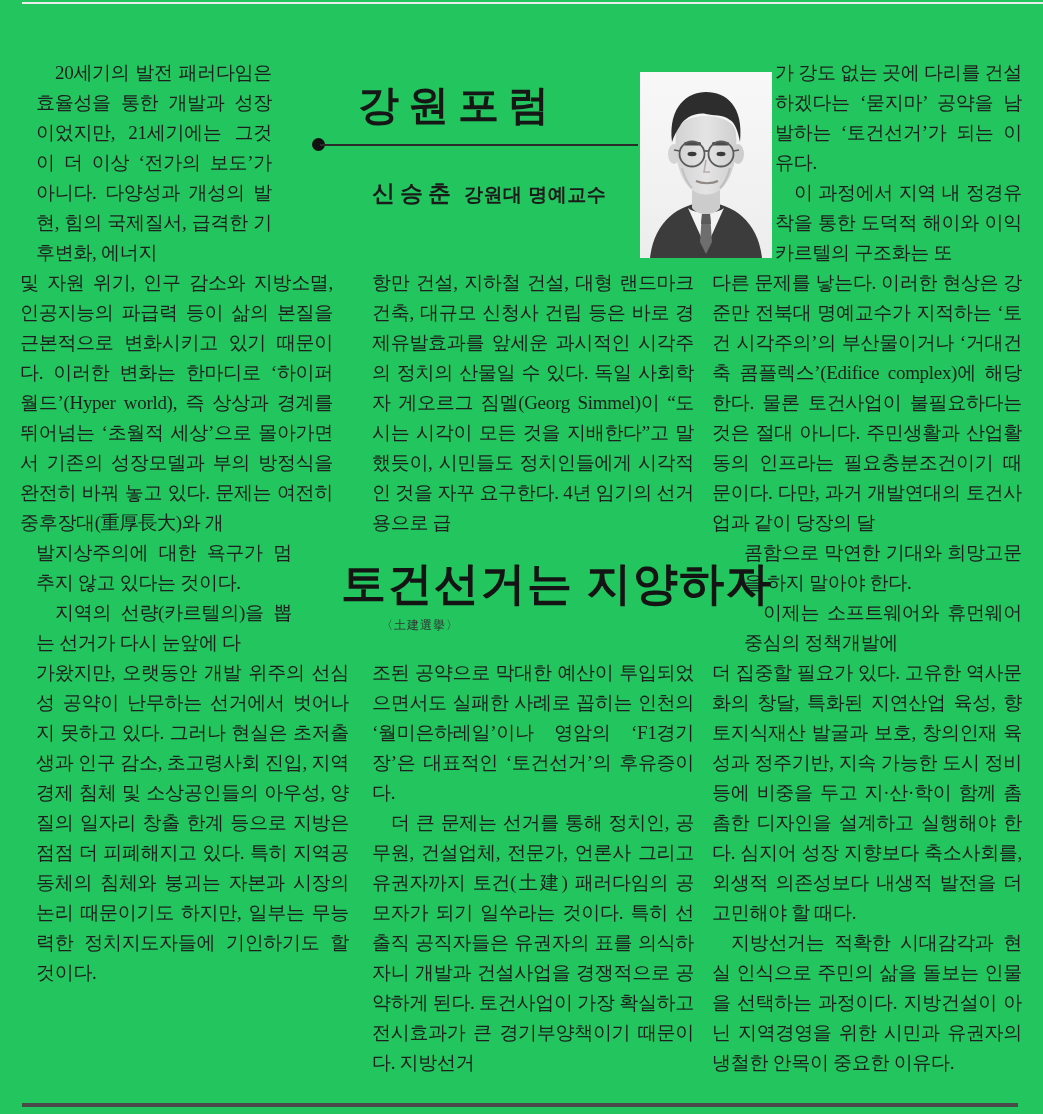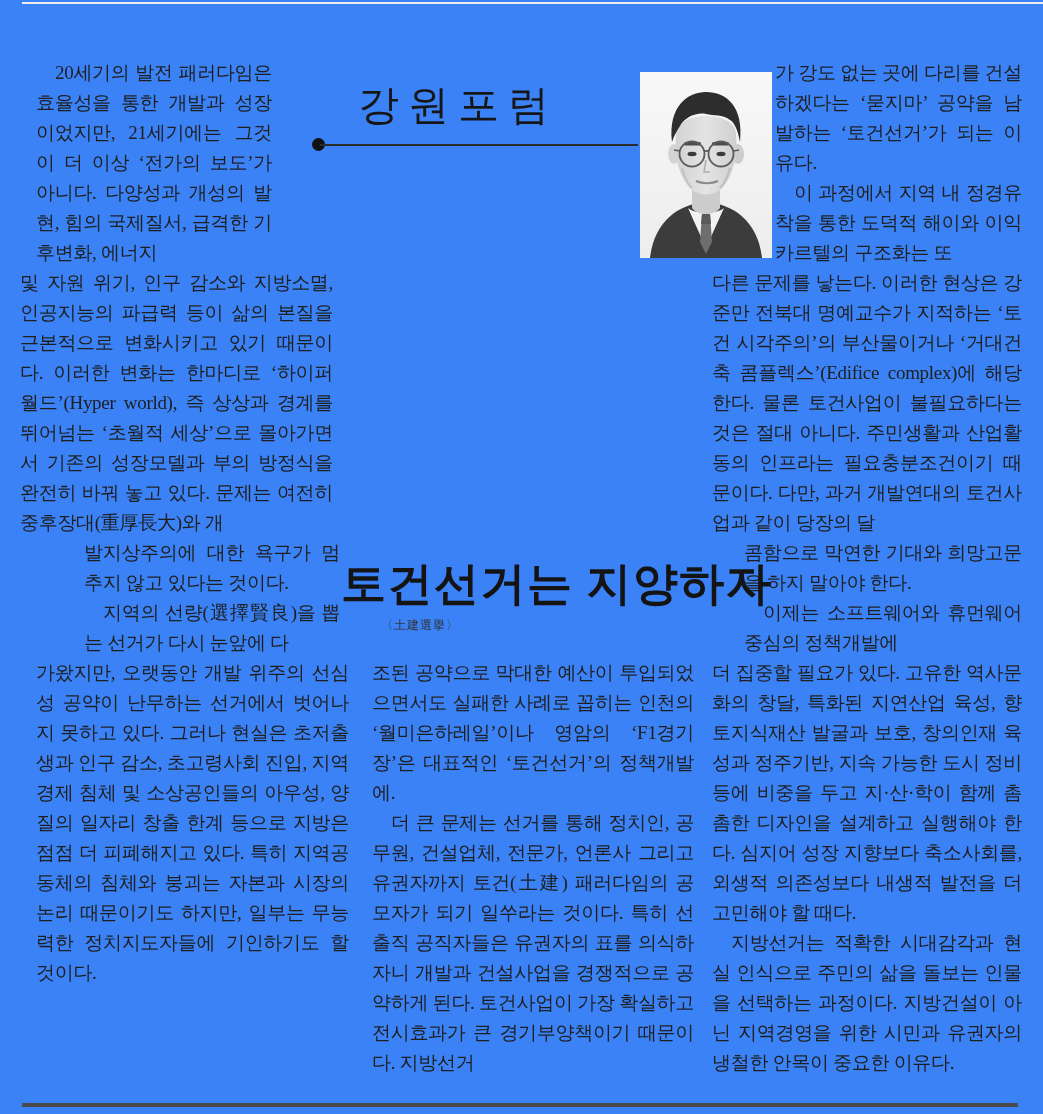--- a/index.html
+++ b/index.html
@@ -1,39 +1,39 @@
 <!DOCTYPE html>
 <html lang="ko"><head>
 <meta charset="utf-8">
 <style>
   html,body{margin:0;padding:0;background:#fff;}
-  .page{position:relative;width:1043px;height:1114px;background:#3b82f6;overflow:hidden;
+  .page{position:relative;width:1043px;height:1114px;background:#22c55e;overflow:hidden;
         font-family:"Liberation Serif", serif;color:#1e1e1e;}
   .rule-top{position:absolute;left:22px;top:2px;width:1021px;height:2px;background:#ececec;}
   .rule-bottom{position:absolute;left:22px;top:1103px;width:996px;height:4px;background:#4a4a4a;}
   .col{position:absolute;text-align:justify;font-size:19px;line-height:30px;
        letter-spacing:-0.3px;word-break:break-all;}
   .col p{margin:0;}
   .col p.ind{text-indent:19px;}
   
   .l1{left:36px;top:58px;width:236px;}
   .l2{left:20px;top:268px;width:313px;}
-  .l3{left:36px;top:538px;width:256px;margin-left:48px;}
+  .l3{left:36px;top:538px;width:256px;}
   .l4{left:36px;top:658px;width:313px;}
   
   .c-top{left:372px;top:268px;width:322px;}
   .c-bottom{left:372px;top:658px;width:322px;}
   
   .r1{left:775px;top:58px;width:247px;}
   .r2{left:712px;top:268px;width:310px;}
   .r3{left:744px;top:538px;width:278px;}
   .r4{left:712px;top:658px;width:310px;}
   
   .forum-title{position:absolute;left:358px;top:78px;font-family:"Liberation Sans",sans-serif;
-       font-weight:normal;font-size:41px;letter-spacing:9px;color:#161616;white-space:nowrap;}
+       font-weight:bold;font-size:41px;letter-spacing:9px;color:#161616;white-space:nowrap;}
   .forum-rule{position:absolute;left:320px;top:144px;width:318px;height:2px;background:#2b2b2b;}
   .forum-bullet{position:absolute;left:312px;top:138px;width:13px;height:13px;border-radius:50%;
        background:#111;}
   .byline{position:absolute;left:372px;top:178px;width:260px;white-space:nowrap;
        font-family:"Liberation Sans",sans-serif;font-weight:bold;color:#1b1b1b;}
   .byline .nm{font-size:23px;letter-spacing:5px;}
   .byline .rl{font-size:19px;letter-spacing:0.5px;margin-left:8px;}
   
   .headline{position:absolute;left:341px;top:554px;font-weight:bold;font-size:45px;
        letter-spacing:1.5px;color:#141414;white-space:nowrap;font-family:"Liberation Serif",serif;}
@@ -48,29 +48,32 @@
   <div class="rule-top"></div>
 
   <div class="col l1">
     <p class="ind">20세기의 발전 패러다임은 효율성을 통한 개발과 성장이었지만, 21세기에는 그것이 더 이상 ‘전가의 보도’가 아니다. 다양성과 개성의 발현, 힘의 국제질서, 급격한 기후변화, 에너지</p>
   </div>
   <div class="col l2">
     <p>및 자원 위기, 인구 감소와 지방소멸, 인공지능의 파급력 등이 삶의 본질을 근본적으로 변화시키고 있기 때문이다. 이러한 변화는 한마디로 ‘하이퍼 월드’(Hyper world), 즉 상상과 경계를 뛰어넘는 ‘초월적 세상’으로 몰아가면서 기존의 성장모델과 부의 방정식을 완전히 바꿔 놓고 있다. 문제는 여전히 중후장대(重厚長大)와 개</p>
   </div>
   <div class="col l3">
     <p>발지상주의에 대한 욕구가 멈추지 않고 있다는 것이다.</p>
-    <p class="ind">지역의 선량(選擇賢良)을 뽑는 선거가 다시 눈앞에 다</p>
+    <p class="ind">지역의 선량(카르텔의)을 뽑는 선거가 다시 눈앞에 다</p>
   </div>
   <div class="col l4">
     <p>가왔지만, 오랫동안 개발 위주의 선심성 공약이 난무하는 선거에서 벗어나지 못하고 있다. 그러나 현실은 초저출생과 인구 감소, 초고령사회 진입, 지역경제 침체 및 소상공인들의 아우성, 양질의 일자리 창출 한계 등으로 지방은 점점 더 피폐해지고 있다. 특히 지역공동체의 침체와 붕괴는 자본과 시장의 논리 때문이기도 하지만, 일부는 무능력한 정치지도자들에 기인하기도 할 것이다.</p>
   </div>
 
   <div class="forum-title">강원포럼</div>
   <div class="forum-bullet"></div>
   <div class="forum-rule"></div>
+  <div class="byline">
+    <span class="nm">신승춘</span><span class="rl">강원대 명예교수</span>
+  </div>
 
   <svg class="photo" viewBox="0 0 132 186" xmlns="http://www.w3.org/2000/svg">
     <defs>
       <linearGradient id="bgg" x1="0" y1="0" x2="0" y2="1">
         <stop offset="0" stop-color="#f8f8f8"></stop>
           <stop offset="1" stop-color="#ededed"></stop>
       </linearGradient>
       <linearGradient id="faceg" x1="0" y1="0" x2="1" y2="0">
         <stop offset="0" stop-color="#d2d2d2"></stop>
           <stop offset="0.5" stop-color="#e4e4e4"></stop>
@@ -123,23 +126,26 @@
   </div>
   <div class="col r3">
     <p>콤함으로 막연한 기대와 희망고문을 하지 말아야 한다.</p>
     <p class="ind">이제는 소프트웨어와 휴먼웨어 중심의 정책개발에</p>
   </div>
   <div class="col r4">
     <p>더 집중할 필요가 있다. 고유한 역사문화의 창달, 특화된 지연산업 육성, 향토지식재산 발굴과 보호, 창의인재 육성과 정주기반, 지속 가능한 도시 정비 등에 비중을 두고 지·산·학이 함께 촘촘한 디자인을 설계하고 실행해야 한다. 심지어 성장 지향보다 축소사회를, 외생적 의존성보다 내생적 발전을 더 고민해야 할 때다.</p>
     <p class="ind">지방선거는 적확한 시대감각과 현실 인식으로 주민의 삶을 돌보는 인물을 선택하는 과정이다. 지방건설이 아닌 지역경영을 위한 시민과 유권자의 냉철한 안목이 중요한 이유다.</p>
   </div>
 
+  <div class="col c-top">
+    <p>항만 건설, 지하철 건설, 대형 랜드마크 건축, 대규모 신청사 건립 등은 바로 경제유발효과를 앞세운 과시적인 시각주의 정치의 산물일 수 있다. 독일 사회학자 게오르그 짐멜(Georg Simmel)이 “도시는 시각이 모든 것을 지배한다”고 말했듯이, 시민들도 정치인들에게 시각적인 것을 자꾸 요구한다. 4년 임기의 선거용으로 급</p>
+  </div>
 
   <div class="headline">토건선거는 지양하자</div>
   <div class="headline-hanja">〈土建選擧〉</div>
 
   <div class="col c-bottom">
-    <p>조된 공약으로 막대한 예산이 투입되었으면서도 실패한 사례로 꼽히는 인천의 ‘월미은하레일’이나 영암의 ‘F1경기장’은 대표적인 ‘토건선거’의 정책개발에.</p>
+    <p>조된 공약으로 막대한 예산이 투입되었으면서도 실패한 사례로 꼽히는 인천의 ‘월미은하레일’이나 영암의 ‘F1경기장’은 대표적인 ‘토건선거’의 후유증이다.</p>
     <p class="ind">더 큰 문제는 선거를 통해 정치인, 공무원, 건설업체, 전문가, 언론사 그리고 유권자까지 토건(土建) 패러다임의 공모자가 되기 일쑤라는 것이다. 특히 선출직 공직자들은 유권자의 표를 의식하자니 개발과 건설사업을 경쟁적으로 공약하게 된다. 토건사업이 가장 확실하고 전시효과가 큰 경기부양책이기 때문이다. 지방선거</p>
   </div>
 
   <div class="rule-bottom"></div>
 </div>
 
 </body></html>

